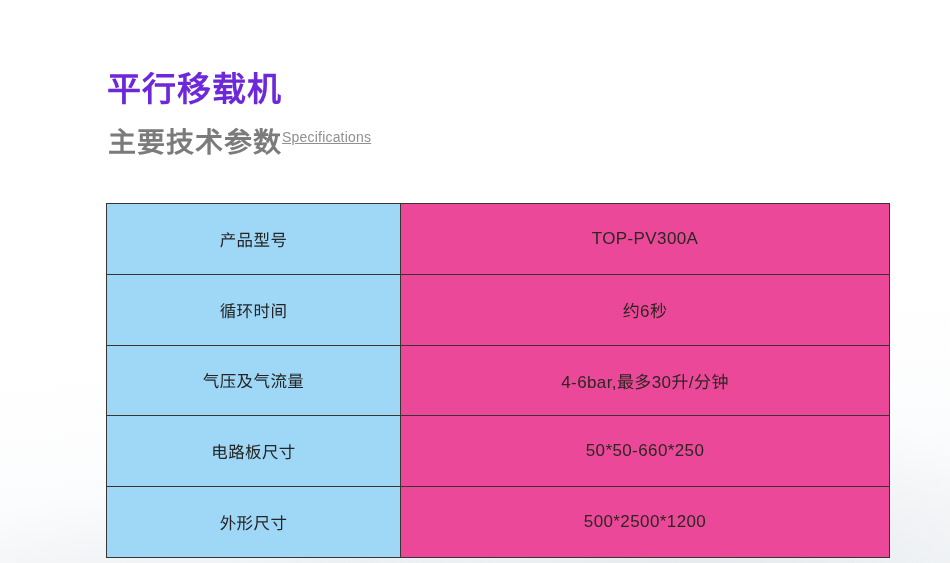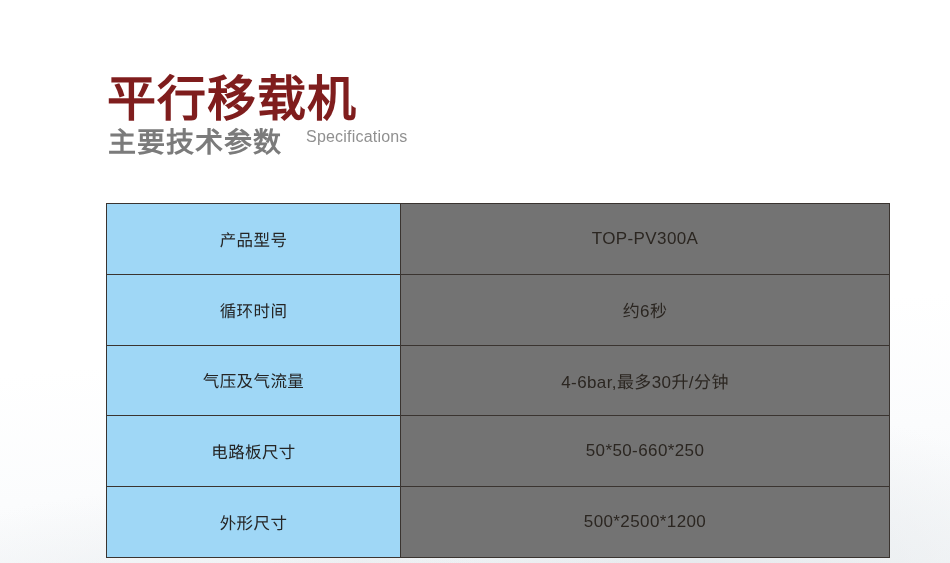--- a/index.html
+++ b/index.html
@@ -39,49 +39,50 @@
   .content {
     position: relative;
     z-index: 2;
   }
 
   
   .title {
     position: absolute;
     left: 107px;
     top: 38px;
-    font-size: 49px;
+    font-size: 34px;
     line-height: 56px;
     font-weight: bold;
     letter-spacing: 1px;
-    color: #7f1d1d;
+    color: #6d28d9;
     white-space: nowrap;
   }
 
   .subhead {
     position: absolute;
     left: 108px;
     top: 126px;
     display: flex;
     align-items: flex-start;
     white-space: nowrap;
   }
   .subhead-cn {
     font-size: 28px;
     line-height: 34px;
     font-weight: bold;
     letter-spacing: 1px;
     color: #7b7b7b;
   }
   .subhead-en {
-    font-size: 16px;
+    font-size: 14px;
     line-height: 22px;
     color: #909090;
-    margin-left: 24px;
+    margin-left: 0;
     letter-spacing: 0.2px;
+    text-decoration: underline;
   }
 
   
   .spec-table {
     position: absolute;
     left: 106px;
     top: 203px;
     width: 784px;
     border-collapse: collapse;
     table-layout: fixed;
@@ -98,21 +99,21 @@
     letter-spacing: 0.4px;
     white-space: nowrap;
   }
   .spec-table td.label {
     width: 281px;
     background: #9fd7f6;
     font-size: 16.5px;
     color: #252525;
   }
   .spec-table td.value {
-    background: #737373;
+    background: #ec4899;
   }
 </style>
 </head>
 <body>
 
 <div class="page"></div>
 
 <div class="content">
 
   <h1 class="title">平行移载机</h1>

